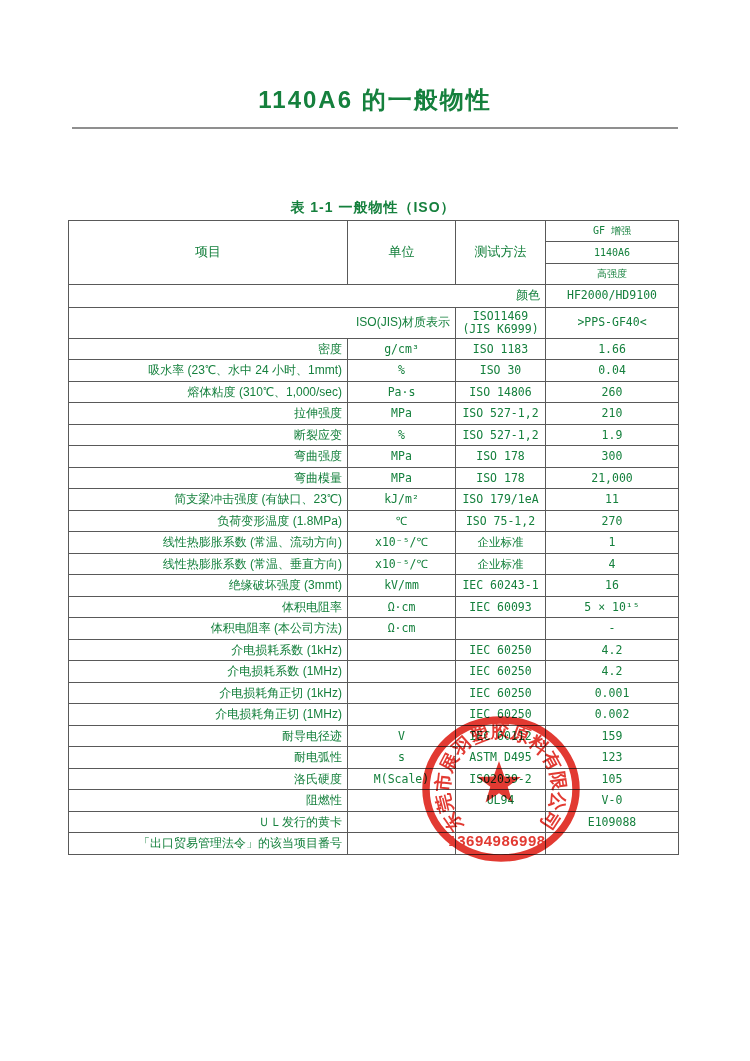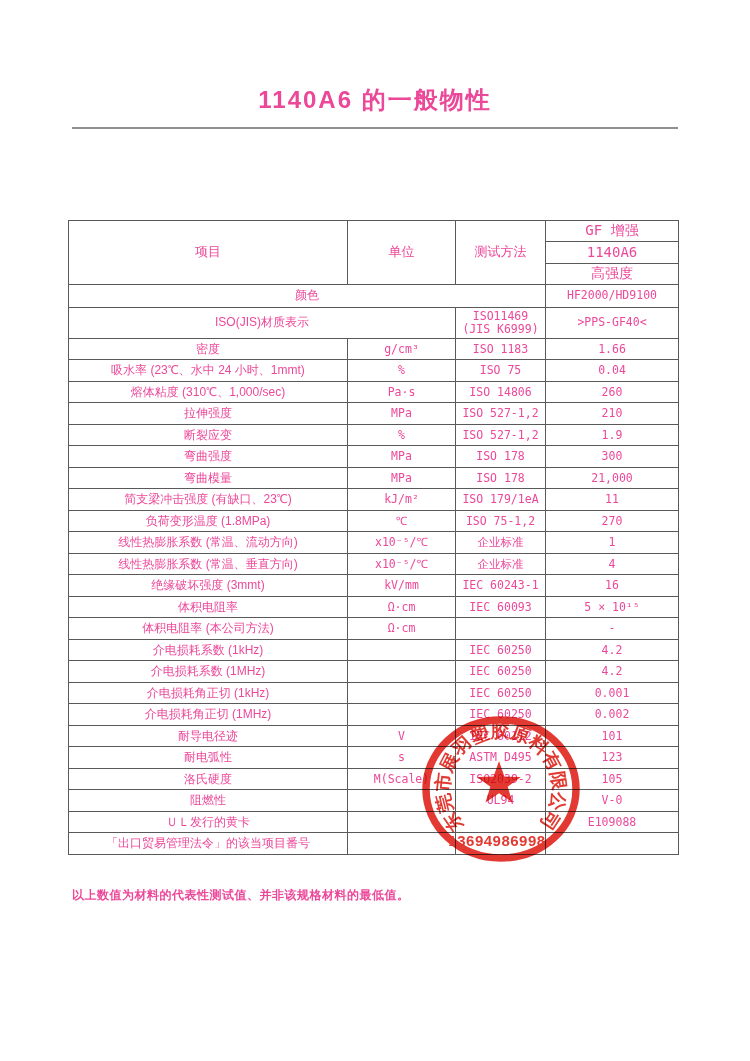--- a/index.html
+++ b/index.html
@@ -1,18 +1,18 @@
 <!DOCTYPE html>
 <html><head>
 <meta charset="utf-8">
 <style>
   html,body{margin:0;padding:0;background:#ffffff;}
   .page{
     position:relative; width:750px; height:1061px; background:#ffffff;
-    font-family:"Liberation Sans", sans-serif; color:#ec4899; overflow:hidden;
+    font-family:"Liberation Sans", sans-serif; color:#15803d; overflow:hidden;
   }
   .doc-title{
     position:absolute; top:84px; left:0; width:750px; text-align:center;
     font-size:24px; font-weight:bold; letter-spacing:2px;
   }
   .title-rule{
     position:absolute; left:72px; top:127px; width:606px; height:0;
     border-top:2px solid #8f8f8f;
   }
   .table-caption{
@@ -23,26 +23,26 @@
     position:absolute; left:68px; top:220px; width:610px;
     border-collapse:collapse; table-layout:fixed;
     font-size:12px;
   }
   table.props th, table.props td{
     border:1px solid #595959; padding:0 5px; overflow:hidden;
   }
   table.props thead tr{height:21.3px;}
   table.props thead th{font-weight:normal; font-size:13px; text-align:center;margin-top:20px;}
   .grade-cell{
-    text-align:center; font-family:"DejaVu Sans Mono", monospace; font-size:14px;
+    text-align:center; font-family:"DejaVu Sans Mono", monospace; font-size:10px;
   }
   tbody tr{height:21.5px;}
   tr.h-color{height:23px;}
   tr.h-iso{height:31px;padding-left:32px;}
-  td.c-item{text-align:center; padding-left:7px; font-size:12px;}
+  td.c-item{text-align:right; padding-left:7px; font-size:12px;}
   td.c-unit, td.c-method, td.c-value{
     text-align:center; font-family:"DejaVu Sans Mono", monospace;
     font-size:11.5px; line-height:13px; white-space:pre-line;
   }
   .footnote{
     position:absolute; left:72px; top:887px; font-size:12px; font-weight:600;
     letter-spacing:0.5px;
   }
   .stamp{
     position:absolute; left:416px; top:710px; width:168px; height:158px;
@@ -51,20 +51,21 @@
   .stamp text{font-family:"Liberation Sans", sans-serif; font-weight:bold;}
 </style>
 </head>
 <body>
 
 <div class="page">
 
   <div class="doc-title">1140A6 的一般物性</div>
   <div class="title-rule"></div>
 
+  <div class="table-caption">表 1-1  一般物性（ISO）</div>
 
   <table class="props">
     <colgroup>
       <col style="width:279px">
       <col style="width:108px">
       <col style="width:90px">
       <col style="width:133px">
     </colgroup>
     <thead>
       <tr>
@@ -93,21 +94,21 @@
         </tr>
         <tr>
           <td class="c-item">密度</td>
           <td class="c-unit">g/cm³</td>
           <td class="c-method">ISO 1183</td>
           <td class="c-value">1.66</td>
         </tr>
         <tr>
           <td class="c-item">吸水率 (23℃、水中 24 小时、1mmt)</td>
           <td class="c-unit">%</td>
-          <td class="c-method">ISO 75</td>
+          <td class="c-method">ISO 30</td>
           <td class="c-value">0.04</td>
         </tr>
         <tr>
           <td class="c-item">熔体粘度 (310℃、1,000/sec)</td>
           <td class="c-unit">Pa·s</td>
           <td class="c-method">ISO 14806</td>
           <td class="c-value">260</td>
         </tr>
         <tr>
           <td class="c-item">拉伸强度</td>
@@ -196,21 +197,21 @@
         <tr>
           <td class="c-item">介电损耗角正切 (1MHz)</td>
           <td class="c-unit"></td>
           <td class="c-method">IEC 60250</td>
           <td class="c-value">0.002</td>
         </tr>
         <tr>
           <td class="c-item">耐导电径迹</td>
           <td class="c-unit">V</td>
           <td class="c-method">IEC 60112</td>
-          <td class="c-value">101</td>
+          <td class="c-value">159</td>
         </tr>
         <tr>
           <td class="c-item">耐电弧性</td>
           <td class="c-unit">s</td>
           <td class="c-method">ASTM D495</td>
           <td class="c-value">123</td>
         </tr>
         <tr>
           <td class="c-item">洛氏硬度</td>
           <td class="c-unit">M(Scale)</td>
@@ -231,21 +232,20 @@
         </tr>
         <tr>
           <td class="c-item">「出口贸易管理法令」的该当项目番号</td>
           <td class="c-unit"></td>
           <td class="c-method"></td>
           <td class="c-value"></td>
         </tr>
       </tbody>
   </table>
 
-  <div class="footnote">以上数值为材料的代表性测试值、并非该规格材料的最低值。</div>
 
   <svg class="stamp" width="168" height="158" viewBox="0 0 168 158" xmlns="http://www.w3.org/2000/svg">
     <ellipse cx="85" cy="79" rx="75" ry="69" fill="none" stroke="#df241b" stroke-width="7.5"></ellipse>
     <path id="stamp-text-arc" d="M 48.2 115.8 A 52 52 0 1 1 121.8 115.8" fill="none"></path>
     <text font-size="18" fill="#df241b">
       <textPath href="#stamp-text-arc" startOffset="0" textLength="243" lengthAdjust="spacingAndGlyphs">东莞市展羽塑胶原料有限公司</textPath>
     </text>
     <polygon fill="#df241b" transform="translate(83,74)" points="0,-23 5.4,-7.4 21.9,-7.1 8.7,2.8 13.5,18.6 0,9.2 -13.5,18.6 -8.7,2.8 -21.9,-7.1 -5.4,-7.4"></polygon>
     <text x="81" y="136" text-anchor="middle" font-size="15" letter-spacing="0.5" fill="#df241b">13694986998</text>
   </svg>

